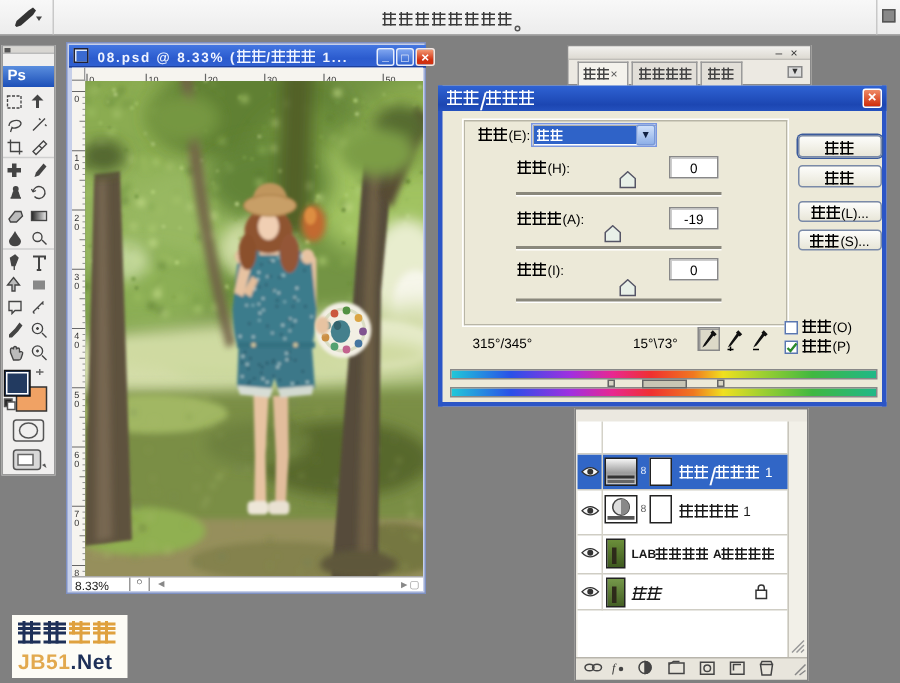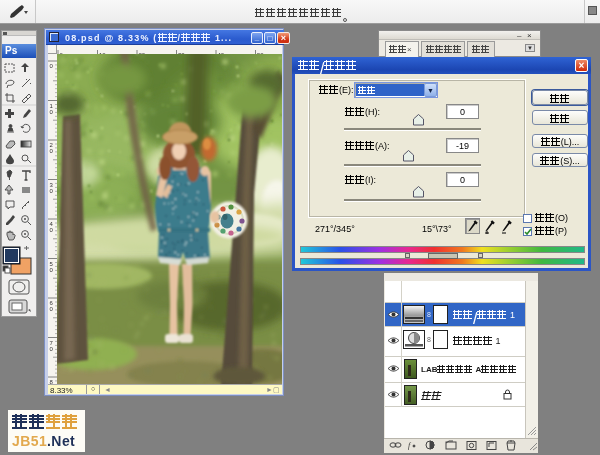--- a/index.html
+++ b/index.html
@@ -939,21 +939,21 @@
         <circle cx="182" cy="175" r="2.6" fill="#3a6e9c"></circle>
         <circle cx="174" cy="179" r="2.6" fill="#c05a8a"></circle>
         <circle cx="166" cy="177" r="2.6" fill="#4a9c6a"></circle>
         <circle cx="160" cy="171" r="2.6" fill="#c98a3c"></circle>
         <ellipse cx="170" cy="167" rx="6.5" ry="7.5" fill="#3a7a88"></ellipse>
         <ellipse cx="168" cy="163" rx="2.5" ry="3" fill="#2a5a66"></ellipse>
         <ellipse cx="158" cy="163" rx="5" ry="6" fill="#e6c09e" filter="url(#b1)"></ellipse>
         <rect width="225" height="330" fill="#fbffee" opacity="0.05"></rect>
       </svg></div>
 
-  <div class="abs" style="left:3px;top:355px;width:234px;height:10px;background:#fef9c3;border-top:1px solid #aaa;font-size:8px;color:#222;padding-left:28px;">
+  <div class="abs" style="left:3px;top:355px;width:234px;height:10px;background:#ffffff;border-top:1px solid #aaa;font-size:8px;color:#222;padding-left:28px;">
     <span class="abs" style="left:2px;top:1px;">8.33%</span>
     <span class="abs" style="left:38px;top:0px;width:14px;height:9px;border-left:1px solid #999;border-right:1px solid #999;text-align:center;font-size:7px;">○</span>
     <span class="abs" style="left:56px;top:1px;color:#888;font-size:7px;">◄</span>
     <span class="abs" style="left:218px;top:1px;color:#888;font-size:7px;">►▢</span>
   </div>
 </div>
 
 <div class="abs" style="left:378px;top:30px;width:163px;height:27px;background:#ece9e2;border:1px solid #8a8a8a;">
   <div class="abs" style="left:0;top:0;width:161px;height:9px;background:linear-gradient(#f2f1ee,#dddad2);border-bottom:1px solid #c0beb8;"></div>
   <div class="abs" style="left:138px;top:1px;width:8px;height:7px;color:#333;font-size:8px;line-height:7px;">–</div>
@@ -1069,21 +1069,21 @@
 <div class="abs" style="left:49px;top:107px;width:137px;height:2px;background:#8a887c;box-shadow:0 1px 0 #fff;"></div>
 <svg class="abs" style="left:107px;top:93px" width="13" height="12" viewBox="0 0 13 12">
         <path d="M6.5 0.5 L11.5 5 L11.5 11 L1.5 11 L1.5 5 Z" fill="#e8f0e8" stroke="#556"></path>
       </svg>
 <div class="abs" style="left:50px;top:118px;"><span class="k" style="width:9px;height:9px;margin-right:1px;color:#000;"></span><span class="k" style="width:9px;height:9px;margin-right:1px;color:#000;"></span><span style="font-size:9px;vertical-align:top;">(I):</span></div>
 <div class="abs" style="left:151px;top:115px;width:33px;height:15px;background:#fff;border:1px solid #888;box-shadow:inset 1px 1px 0 #ccc;font-size:9px;color:#000;text-align:center;line-height:14px;">0</div>
 <div class="abs" style="left:49px;top:142px;width:137px;height:2px;background:#8a887c;box-shadow:0 1px 0 #fff;"></div>
 <svg class="abs" style="left:117px;top:129px" width="13" height="12" viewBox="0 0 13 12">
         <path d="M6.5 0.5 L11.5 5 L11.5 11 L1.5 11 L1.5 5 Z" fill="#e8f0e8" stroke="#556"></path>
       </svg>
-<div class="abs" style="left:20px;top:167px;font-size:9px;color:#000;">271°/345°</div>
+<div class="abs" style="left:20px;top:167px;font-size:9px;color:#000;">315°/345°</div>
 <div class="abs" style="left:127px;top:167px;font-size:9px;color:#000;">15°\73°</div>
 <div class="abs" style="left:170px;top:161px;width:15px;height:16px;background:#dcd9c8;border:1px solid #888;box-shadow:inset 1px 1px 0 #999;"></div>
 <svg class="abs" style="left:172px;top:162px" width="12" height="15" viewBox="0 0 12 15">
         <path d="M8.2 1.2 L10.8 3.8 L9.2 5.4 L8.6 4.8 L3.4 11.4 L1.2 12.6 L2.4 10.4 L7.2 3.4 L6.6 2.8 Z" fill="#111"></path>
       </svg>
 <div class="abs" style="left:187px;top:161px;width:15px;height:16px;"></div>
 <svg class="abs" style="left:189px;top:162px" width="12" height="15" viewBox="0 0 12 15">
         <path d="M8.2 1.2 L10.8 3.8 L9.2 5.4 L8.6 4.8 L3.4 11.4 L1.2 12.6 L2.4 10.4 L7.2 3.4 L6.6 2.8 Z" fill="#111"></path>
         <path d="M1 14 h4 M3 12 v4" stroke="#000" stroke-width="1"></path>
       </svg>

